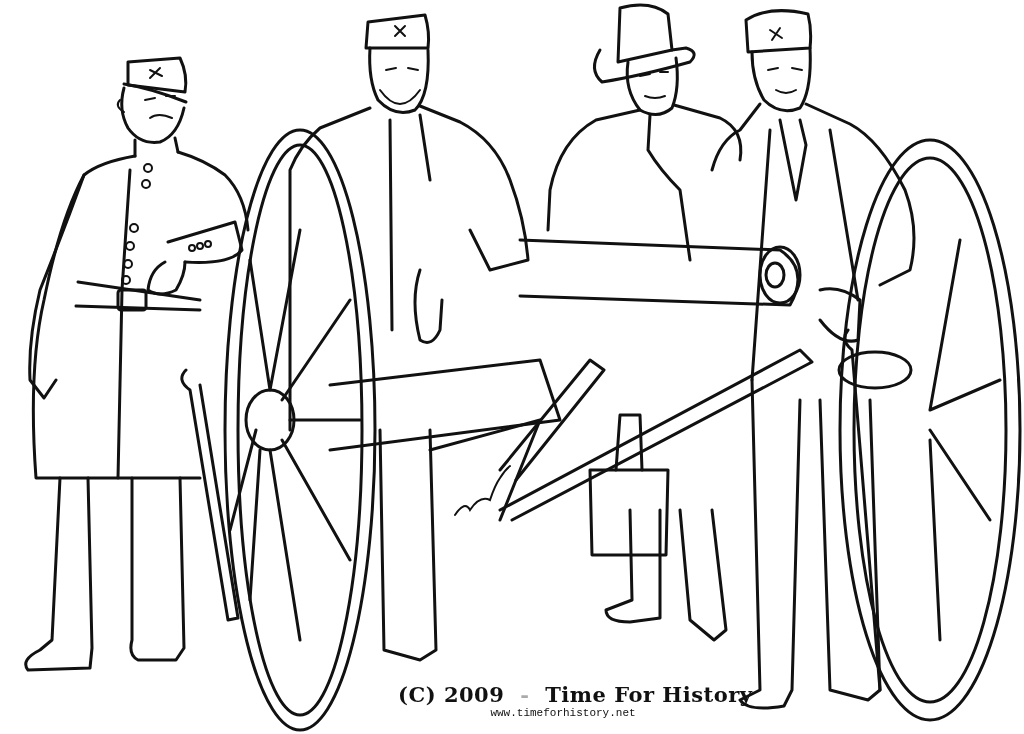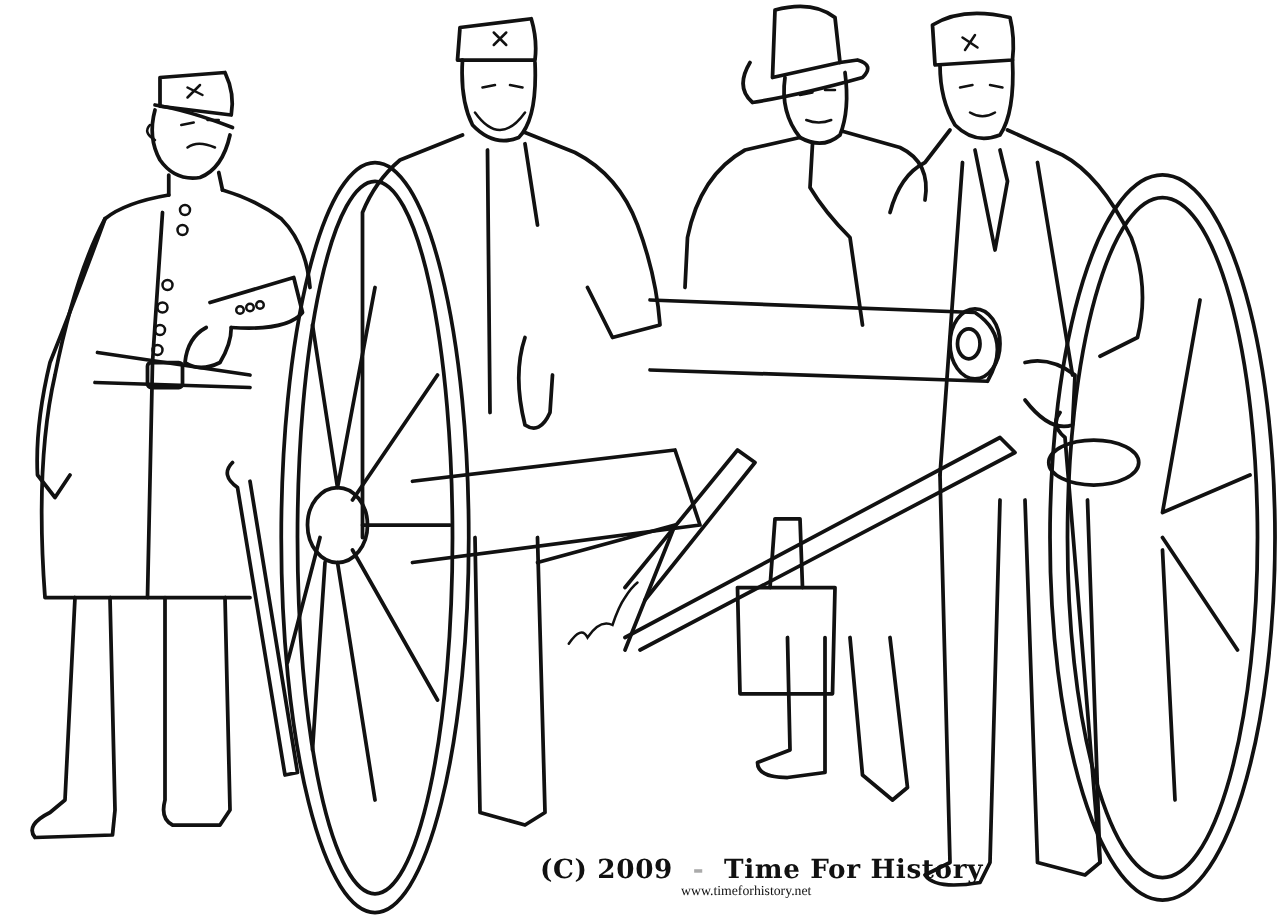--- a/index.html
+++ b/index.html
@@ -13,32 +13,31 @@
     svg.art { position: absolute; left: 0; top: 0; }
     .ln { fill: none; stroke: #111; stroke-width: 3; stroke-linecap: round; stroke-linejoin: round; }
     .thin { fill: none; stroke: #111; stroke-width: 2; stroke-linecap: round; }
     .caption {
       position: absolute;
       left: 398px;
       top: 682px;
       width: 330px;
       text-align: center;
       color: #111;
-      margin-left: 34px;
     }
     .caption-main {
       font-family: "DejaVu Serif", serif;
       font-weight: bold;
       font-size: 21px;
       letter-spacing: 0.5px;
       white-space: nowrap;
     }
     .caption-main .sep { color: #aaa; margin: 0 8px; }
     .caption-url {
-      font-family: Liberation Serif, serif;
+      font-family: Liberation Mono, monospace;
       font-size: 11px;
       margin-top: 0px;
     }
   </style>
 </head>
 <body>
 
 <div class="page">
 
   <svg class="art" width="1024" height="734" viewBox="0 0 1024 734">

